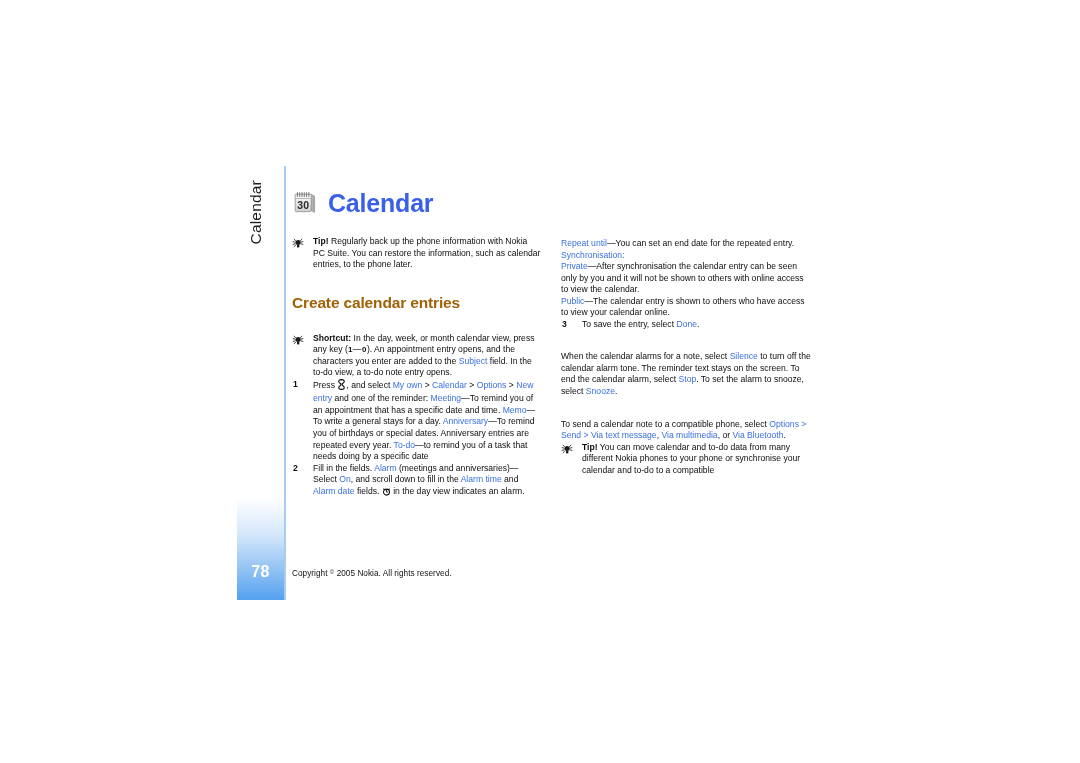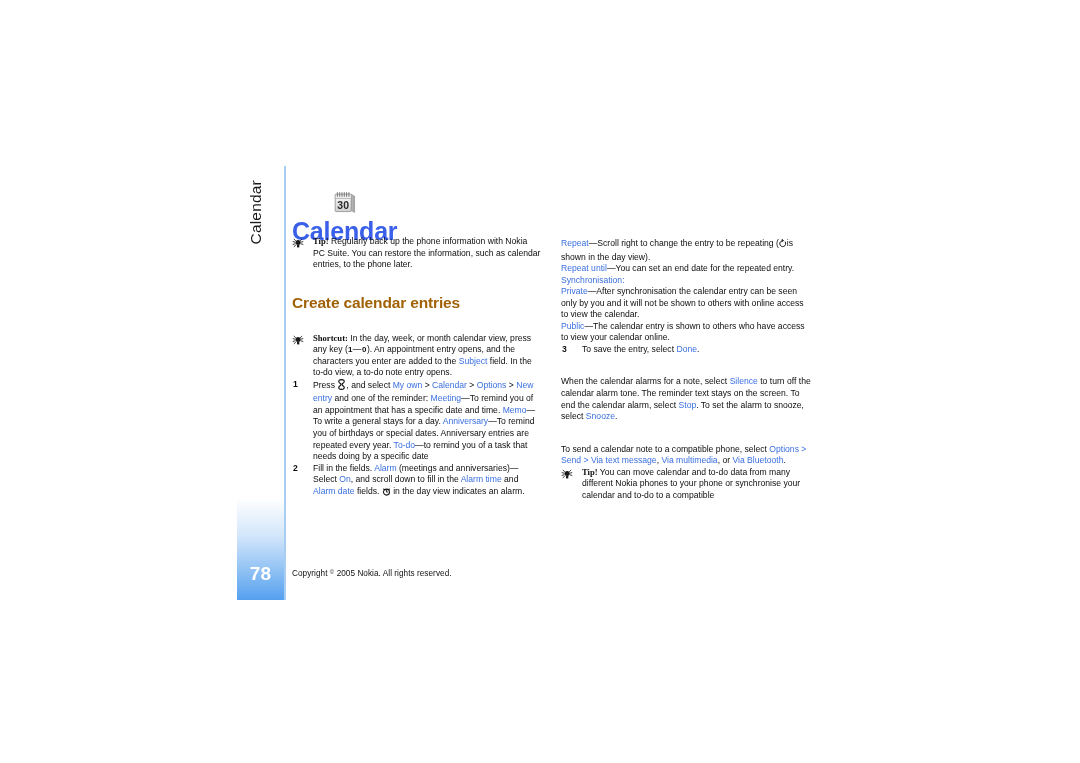--- a/index.html
+++ b/index.html
@@ -61,21 +61,21 @@
     width: 47px;
     height: 111px;
     background: linear-gradient(to bottom, #ffffff 0%, #ffffff 8%, #d3e6fb 42%, #93c3f4 72%, #54a0ef 100%);
   }
   .pagenum {
     position: absolute;
     left: 237px;
     top: 563px;
     width: 47px;
     text-align: center;
-    font-size: 19px;
+    font-size: 16px;
     font-weight: 700;
     color: #ffffff;
     letter-spacing: 0.3px;
   }
 
   
   .copyright {
     position: absolute;
     left: 292px;
     top: 569px;
@@ -85,22 +85,21 @@
   }
   .copyright sup { font-size: 6px; vertical-align: 2px; }
 
   
   .title-row {
     position: absolute;
     left: 292px;
     top: 190px;
     display: flex;
     align-items: center;
-    gap: 3px;
-    flex-direction: column;
+    gap: 10px;
   }
   .cal-icon { width: 26px; height: 26px; display: block; }
   .page-title {
     font-size: 25px;
     font-weight: 700;
     color: #3a5fe8;
     letter-spacing: -0.2px;
     line-height: 1;
   }
 
@@ -125,21 +124,21 @@
     padding-left: 21px;
     margin: 0;
   }
   .tip-icon {
     position: absolute;
     left: 0;
     top: 1px;
     width: 13px;
     height: 12px;
   }
-  .lbl { font-weight: 700; font-family: Liberation Serif, serif; }
+  .lbl { font-weight: 700; }
 
   
   .step {
     position: relative;
     padding-left: 21px;
     margin: 0;
   }
   .step-num {
     position: absolute;
     left: 1px;
@@ -292,26 +291,20 @@
           <path d="M7.4 2.0 L6.0 2.9" stroke="#111" stroke-width="1.05" stroke-linecap="round"></path>
           <path d="M4.5 3.4 L4.5 5.1 L5.8 5.1" stroke="#111" stroke-width="0.85" stroke-linecap="round" fill="none"></path>
         </svg>
       </span>
       <span>in the day view indicates an alarm.</span></span>
     </div>
   </div>
 
   <div class="col col-right">
 
-    <p class="para"><span class="k">Repeat</span><span>—</span><span>Scroll right to change the entry to be repeating (</span><span class="inline-ic">
-      <svg width="8" height="9" viewBox="0 0 8 9" xmlns="http://www.w3.org/2000/svg">
-        <path d="M6.3 3.0 A3.0 3.0 0 1 1 4.0 1.6" fill="none" stroke="#111" stroke-width="1.0" stroke-linecap="round"></path>
-        <path d="M3.2 0.4 L4.3 1.7 L2.9 2.6" fill="none" stroke="#111" stroke-width="1.0" stroke-linecap="round" stroke-linejoin="round"></path>
-      </svg>
-    </span><span>is shown in the day view).</span></p>
 
     <p class="para"><span class="k">Repeat until</span><span>—</span><span>You can set an end date for the repeated entry.</span></p>
 
     <p class="para"><span class="k">Synchronisation</span><span class="k">:</span></p>
 
     <p class="para"><span class="k">Private</span><span>—</span><span>After synchronisation the calendar entry can be seen only by you and it will not be shown to others with online access to view the calendar.</span></p>
 
     <p class="para"><span class="k">Public</span><span>—</span><span>The calendar entry is shown to others who have access to view your calendar online.</span></p>
 
 

